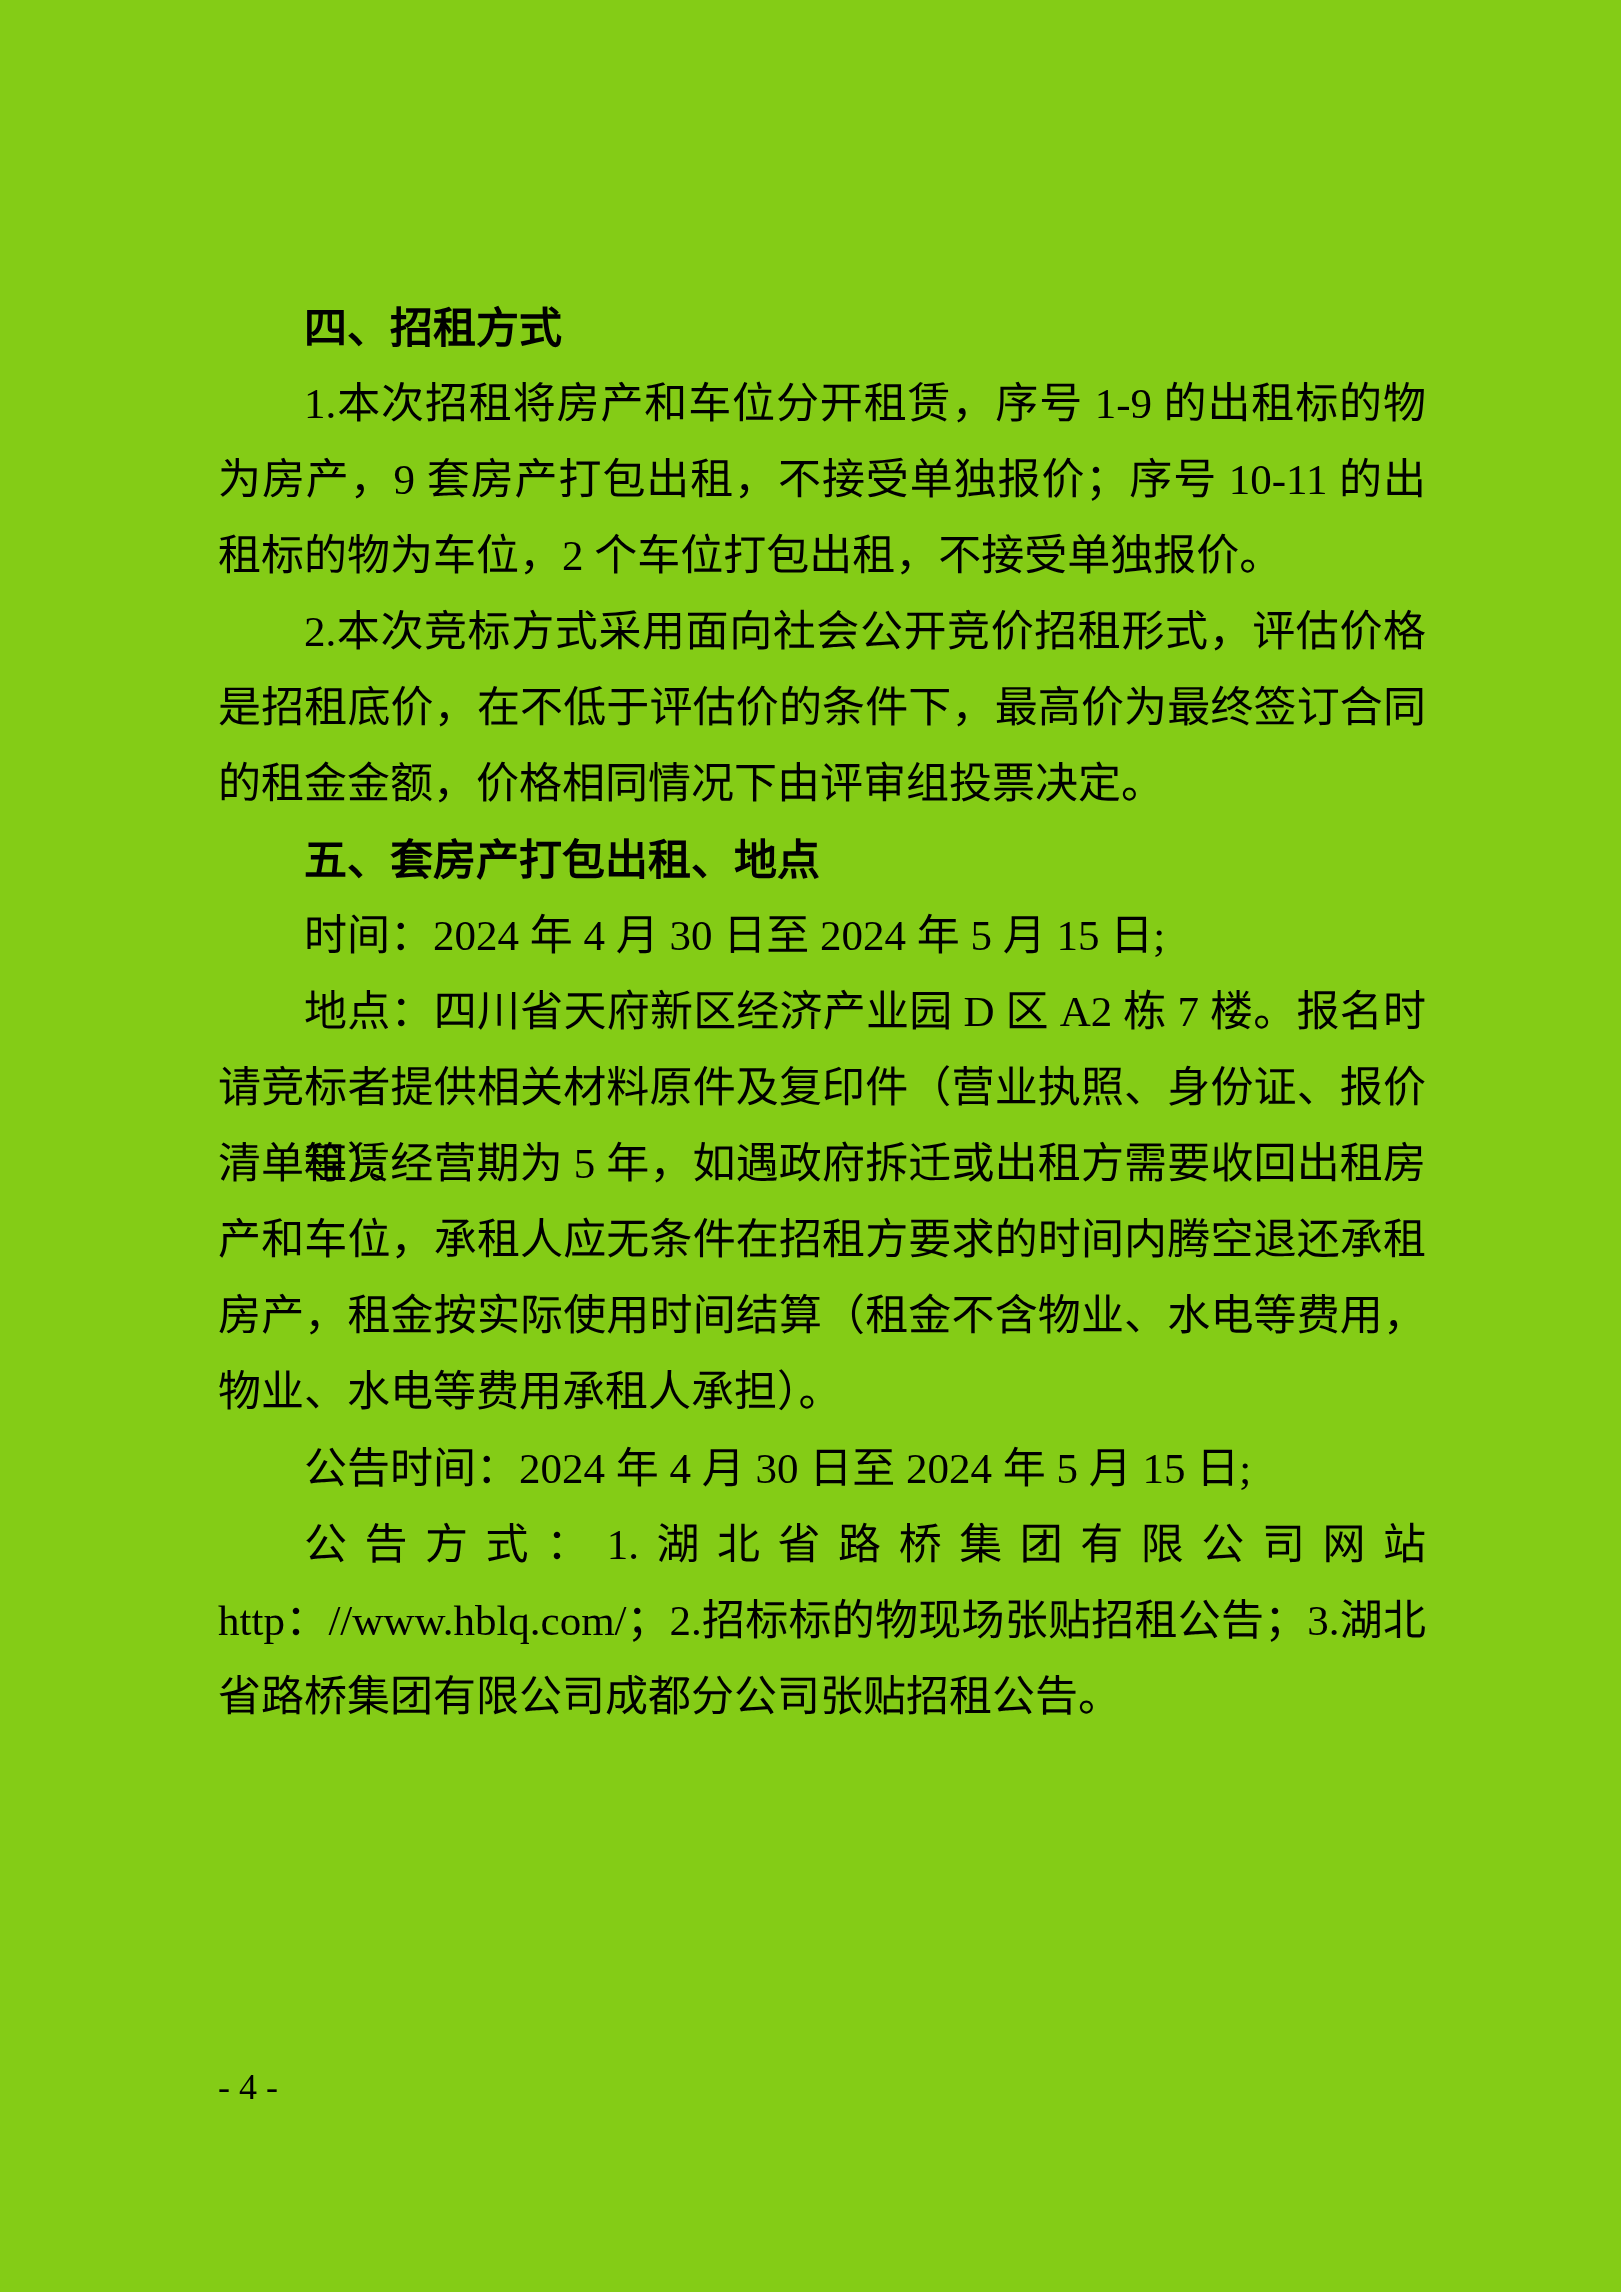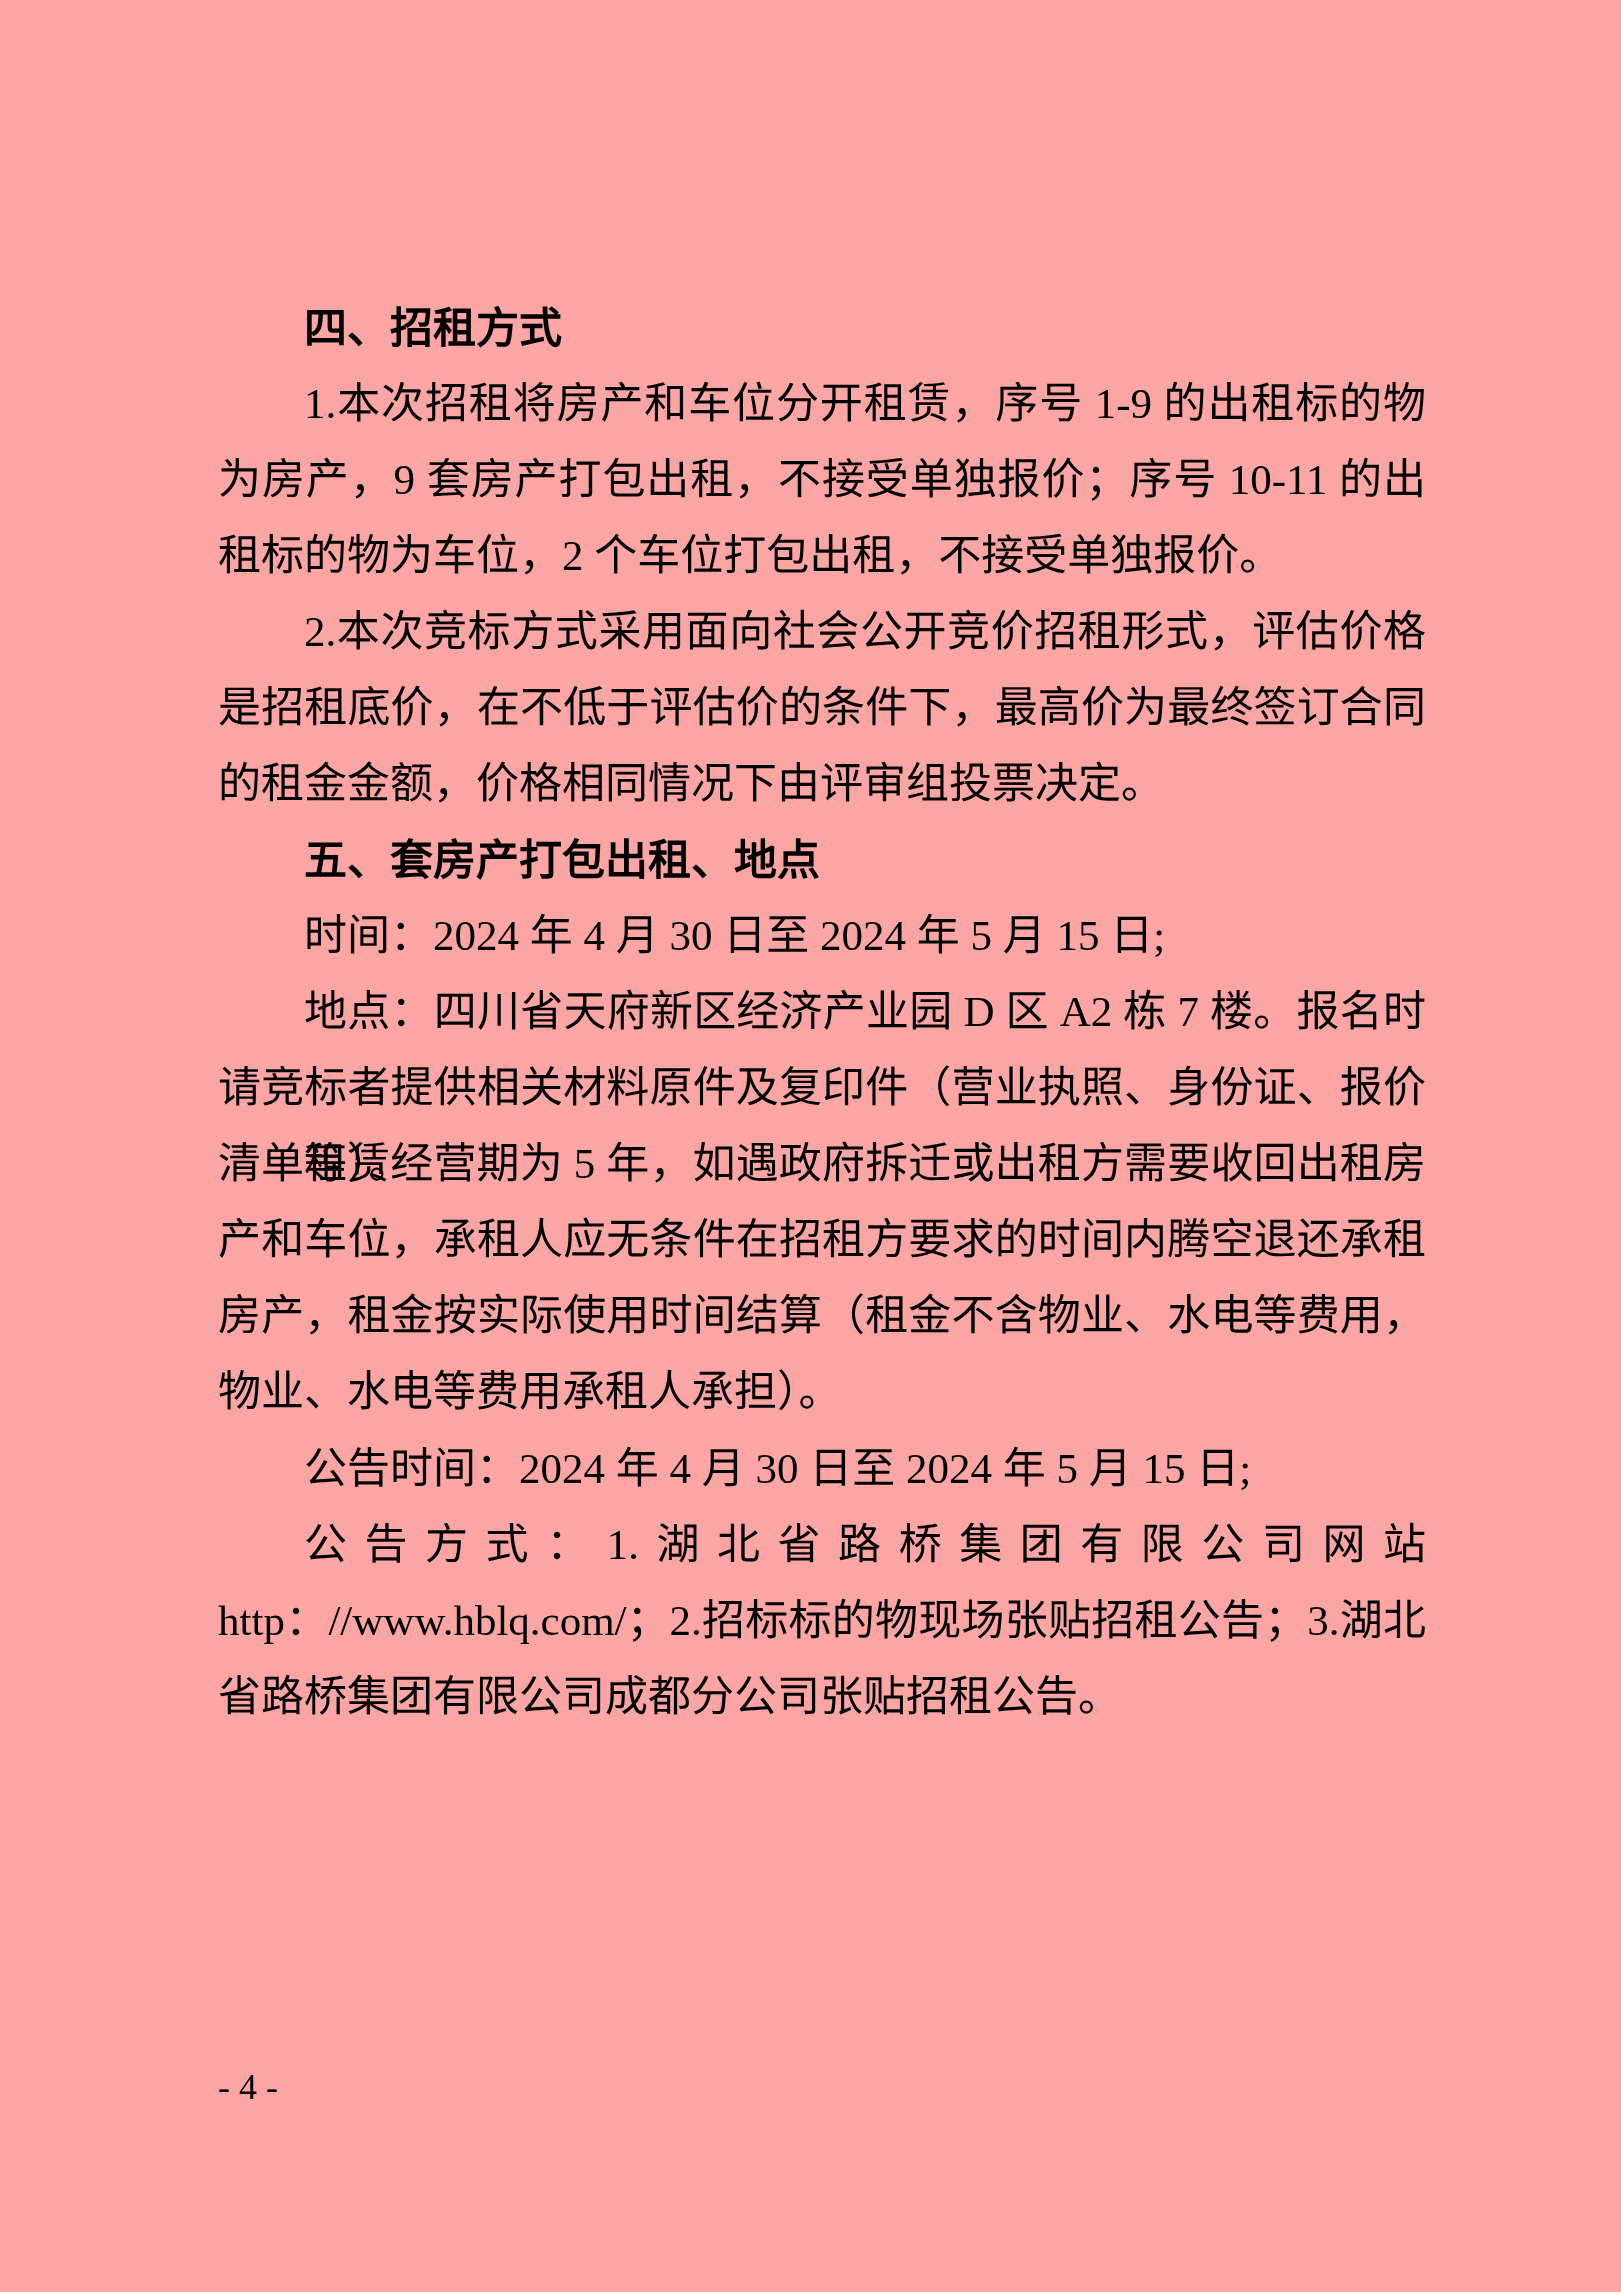--- a/index.html
+++ b/index.html
@@ -11,21 +11,21 @@
     width: 1621px;
     height: 2293px;
     position: relative;
     overflow: hidden;
   }
   .page {
     position: absolute;
     left: 0; top: 0;
     width: 1621px;
     height: 2293px;
-    background: #fca5a5;
+    background: #84cc16;
     color: #000000;
   }
   .content {
     position: absolute;
     left: 218px;
     top: 290px;
     width: 1208px;
   }
   .block {
     font-size: 43px;

